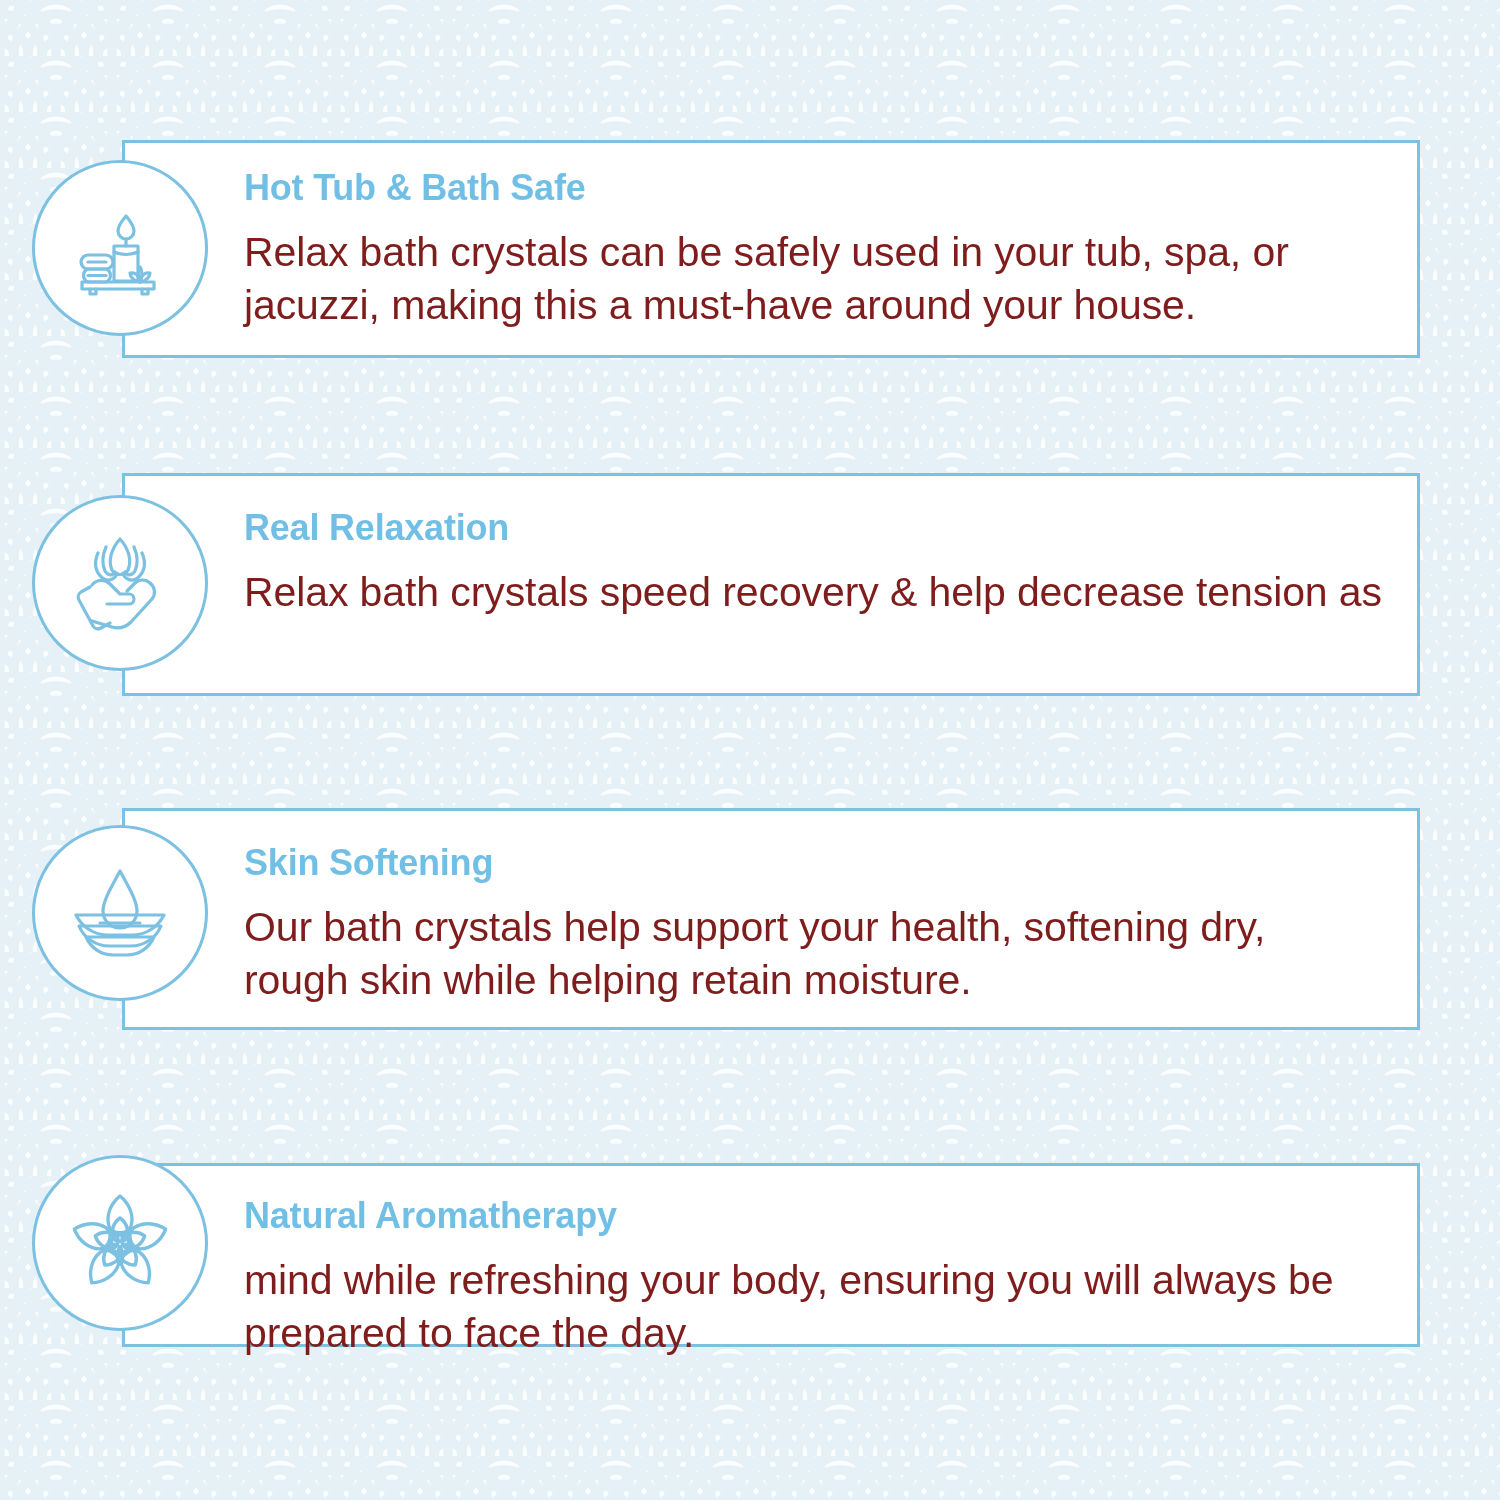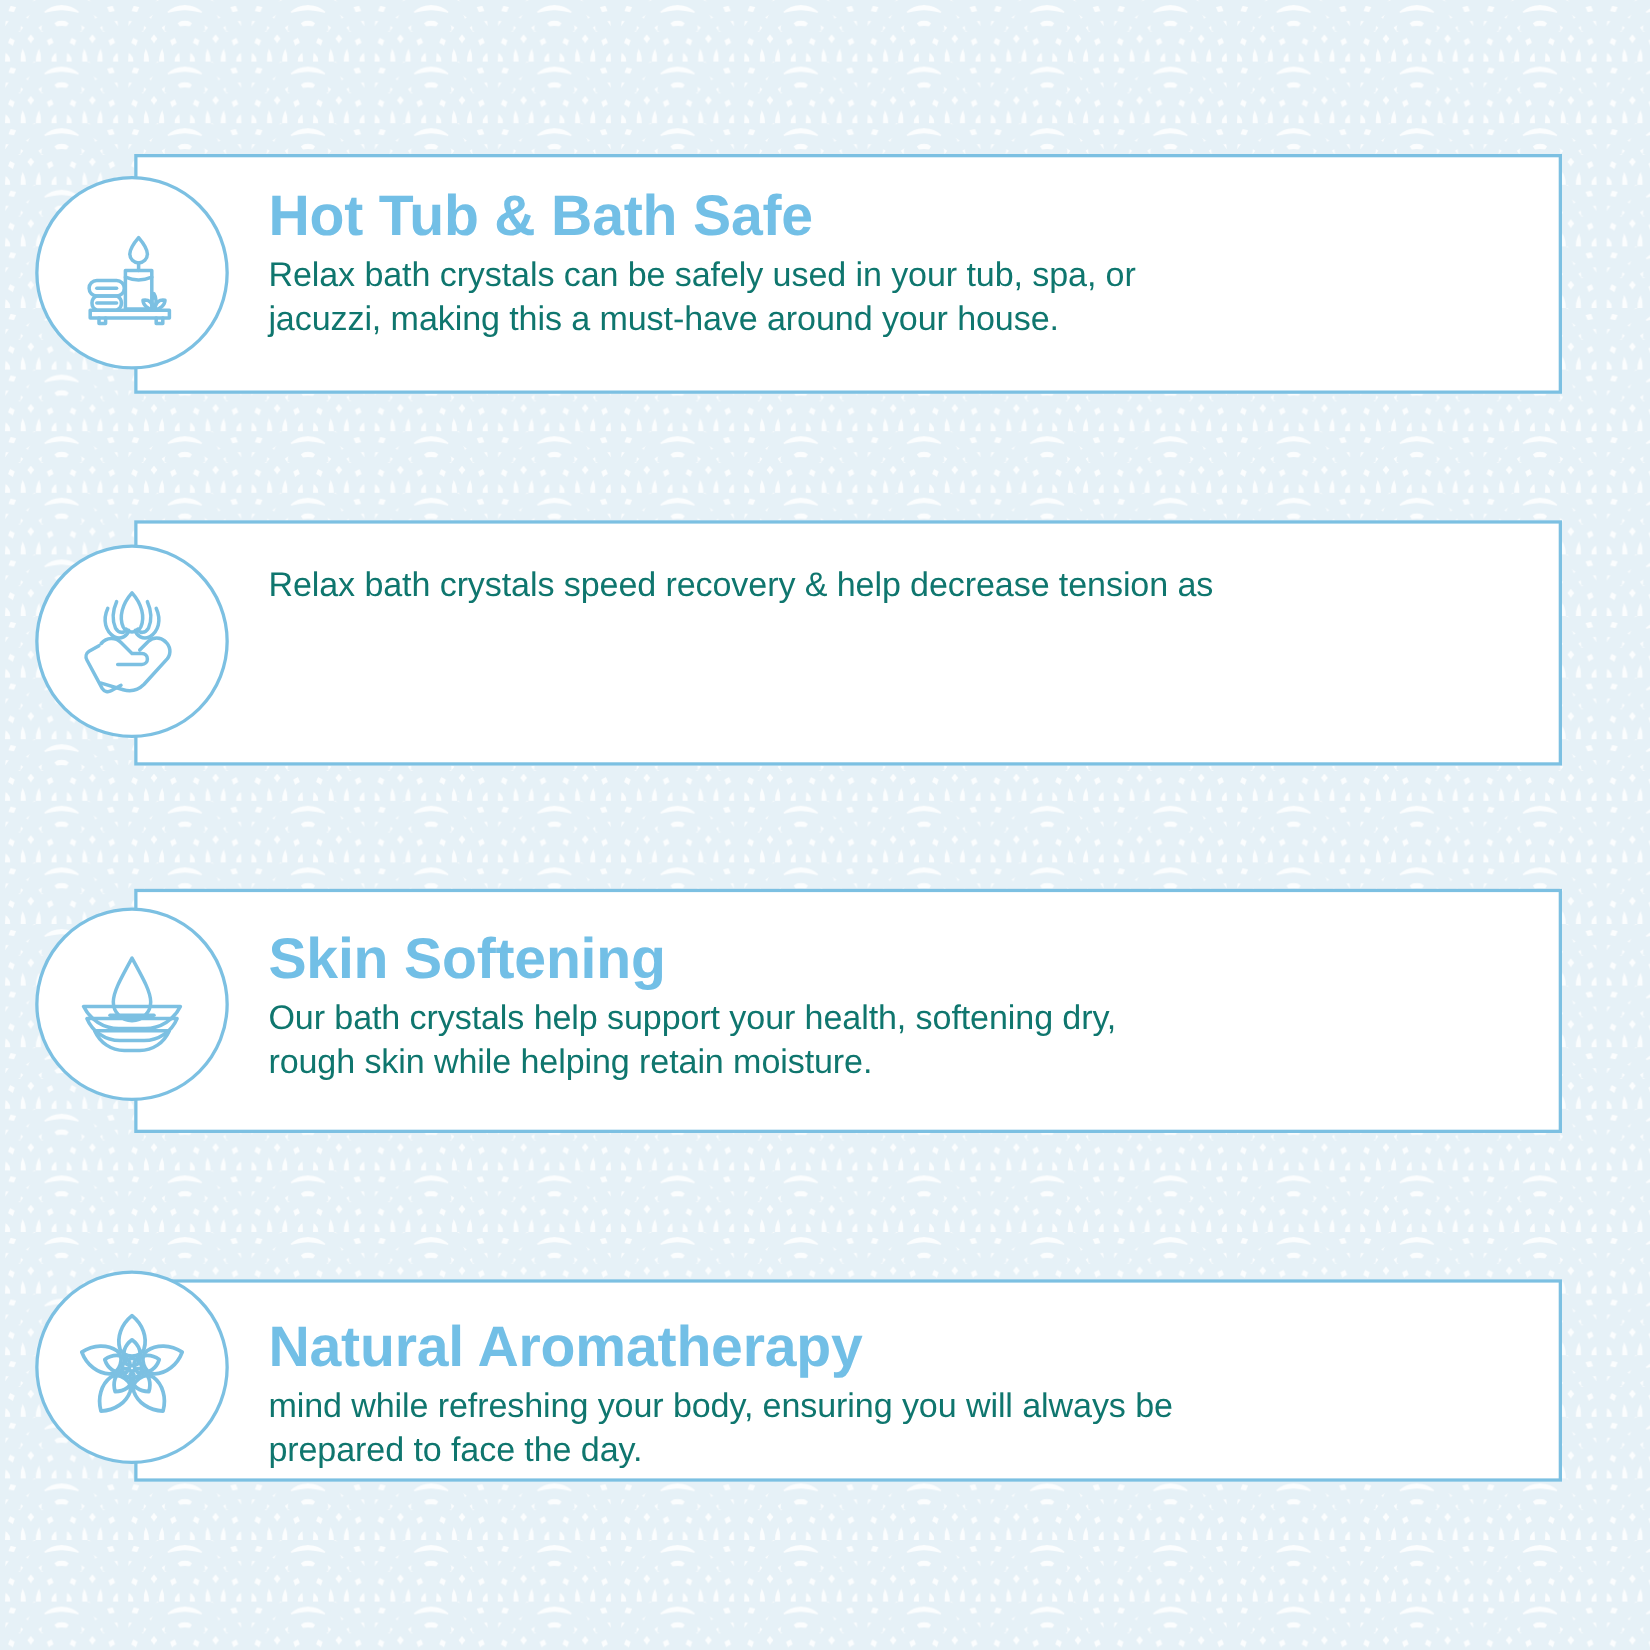--- a/index.html
+++ b/index.html
@@ -63,33 +63,33 @@
     z-index:3;
   }
 
   .feature-text {
     position:absolute;
     z-index:5;
     left:244px;
     width:1160px;
   }
   .feature-title {
-    font-size:52px;
+    font-size:36px;
     font-weight:bold;
     color:#72bfe6;
     letter-spacing:-0.2px;
     line-height:1.12;
     white-space:nowrap;
   }
   .feature-desc {
-    font-size:31px;
-    color:#0f766e;
+    font-size:41px;
+    color:#7f1d1d;
     line-height:1.28;
     letter-spacing:-0.1px;
-    margin-top:4px;
+    margin-top:18px;
   }
   .feature-desc .ln { display:block; white-space:nowrap; }
 
   .icon-svg { display:block; }
 </style>
 </head>
 <body>
 
 <div id="page">
 
@@ -185,20 +185,21 @@
 
           <path d="M30 60 c 5 -6 13 -6 18 -1 l 10 10 h 9 a 5 5 0 0 1 0 10 h -22"></path>
           <path d="M88 58 c 5 4 6 11 2 16 l -21 23 c -5 5 -12 7 -19 5 l -20 -6"></path>
           <path d="M88 58 c -4 -4 -11 -4 -15 0 l -8 8"></path>
 
           <path d="M28 62 l -9 5 a 6 6 0 0 0 -2 8 l 14 26 a 6 6 0 0 0 8 2 l 9 -5"></path>
         </g>
       </svg>
     </div>
     <div class="feature-text" style="top:508px;">
+      <div class="feature-title">Real Relaxation</div>
       <div class="feature-desc">
         <span class="ln">Relax bath crystals speed recovery &amp; help decrease tension as</span>
       </div>
     </div>
   </div>
 
   <div class="feature-row" style="top:0;height:1060px;">
     <div class="feature-box" style="top:808px;height:222px;"></div>
     <div class="border-mask" style="top:838px;height:152px;"></div>
     <div class="icon-badge" style="top:825px;">

